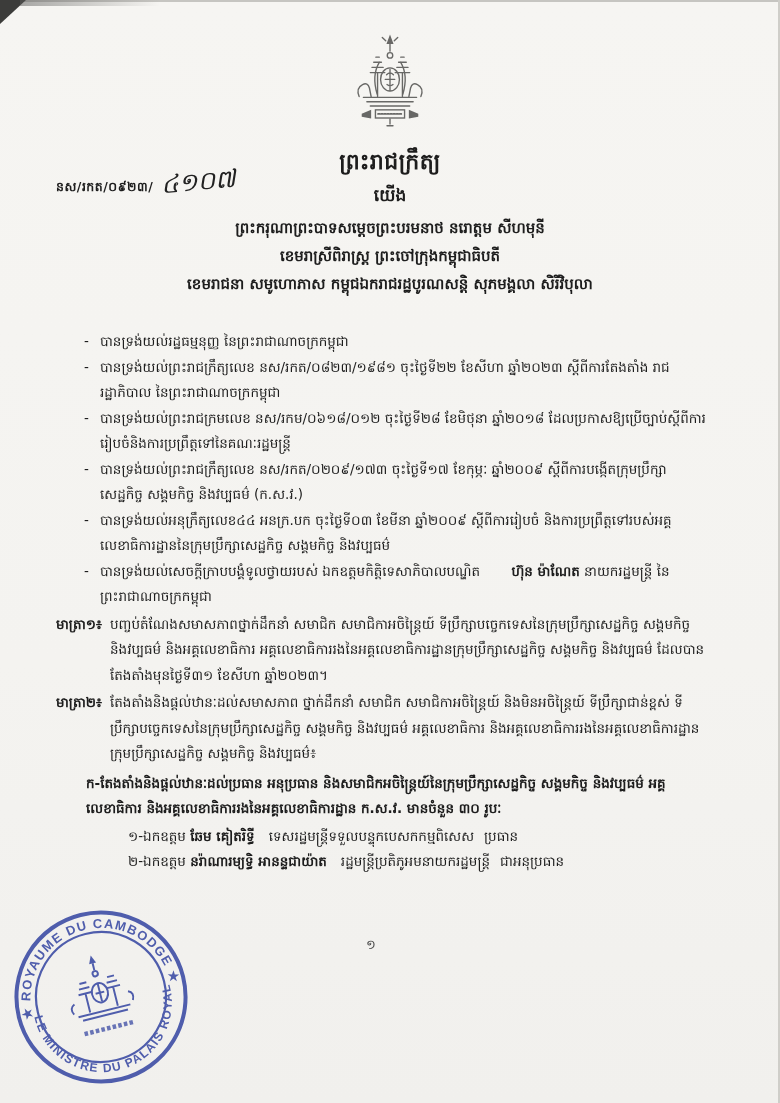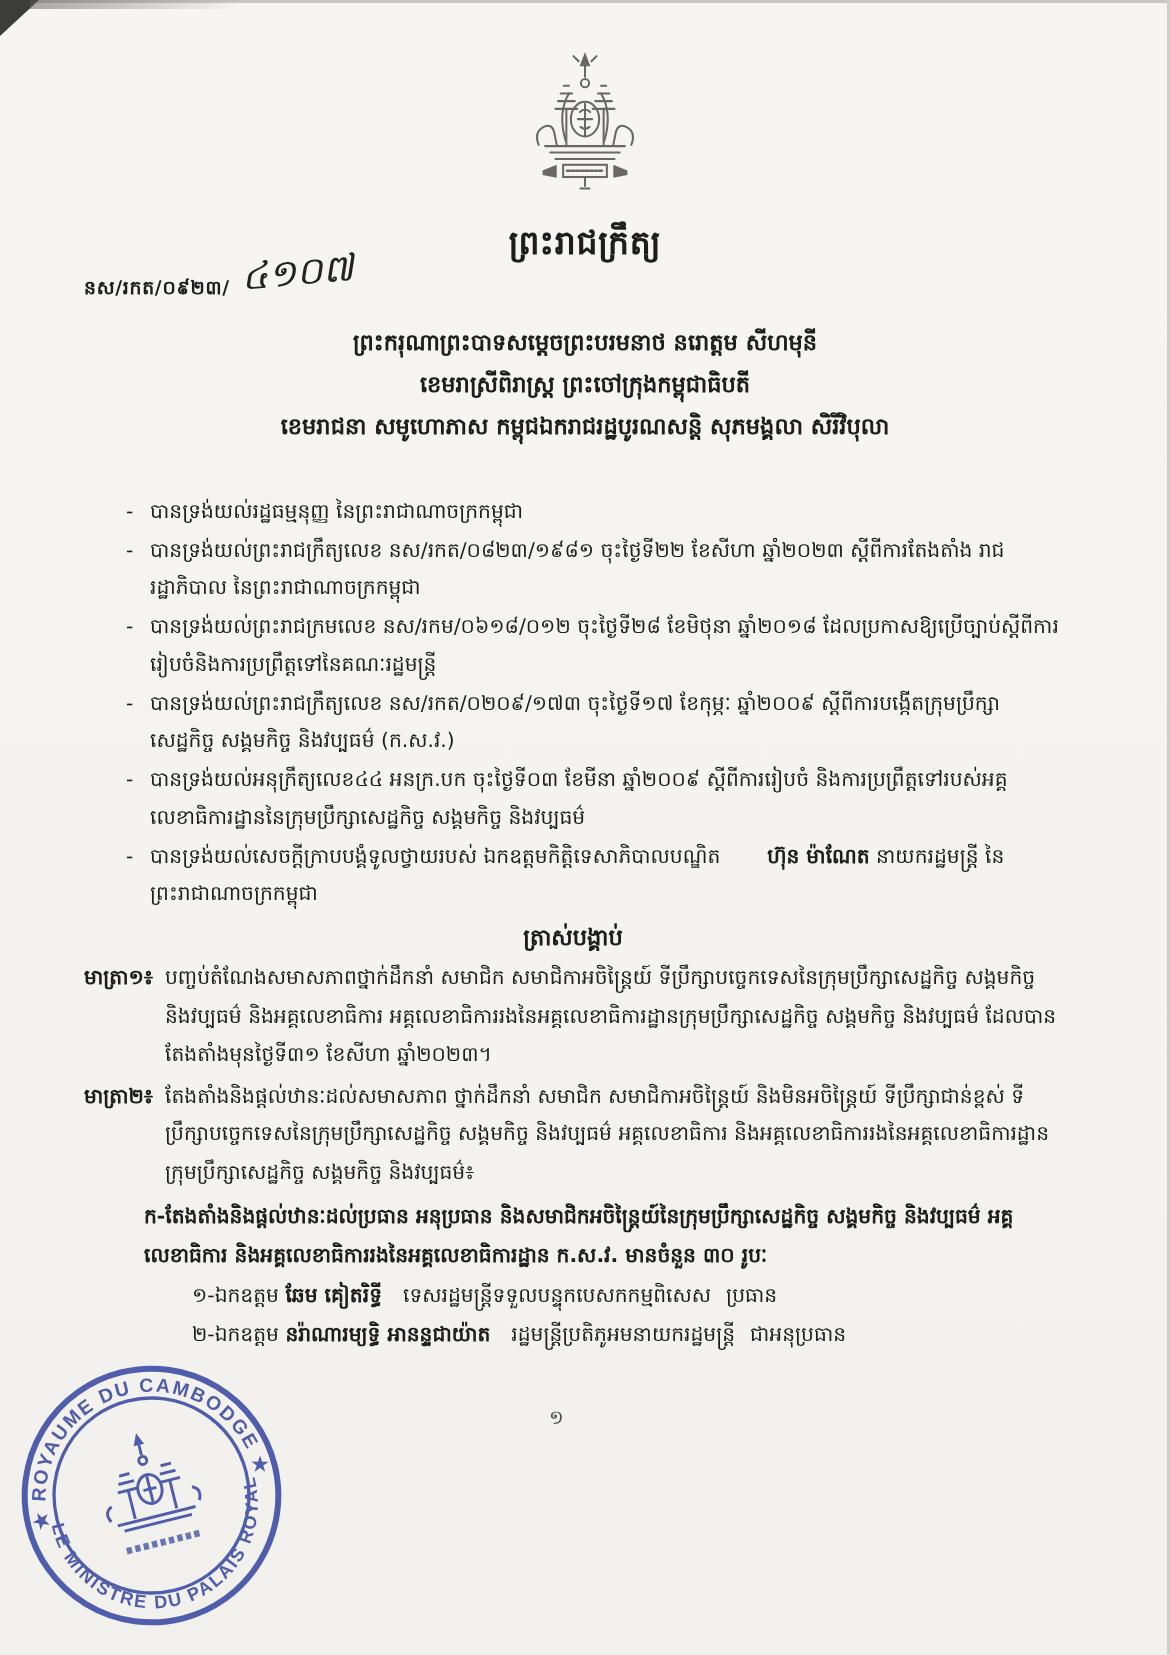--- a/index.html
+++ b/index.html
@@ -13,21 +13,21 @@
   }
   .edge-top{position:absolute;top:0;left:0;width:780px;height:2px;background:#c6c5c1;}
   .edge-right{position:absolute;top:0;right:0;width:2px;height:1103px;background:#cfcec9;}
   .corner-tl{position:absolute;top:0;left:0;width:0;height:0;
     border-top:24px solid #3c3c3a;border-right:26px solid transparent;}
   .corner-smudge{position:absolute;top:0;left:20px;width:140px;height:6px;
     background:linear-gradient(90deg,rgba(90,90,88,.5),rgba(90,90,88,0));}
 
   .arms{position:absolute;top:34px;left:50%;transform:translateX(-50%);opacity:.82;}
 
-  .ref-line{position:absolute;top:166px;left:56px;display:flex;align-items:flex-end;}
+  .ref-line{position:absolute;top:166px;left:56px;display:flex;align-items:center;}
   .ref-prefix{font-size:12.5px;font-weight:bold;letter-spacing:.5px;padding-top:8px;}
   .ref-hand{font-family:"DejaVu Serif", serif;font-style:italic;font-size:25px;
     transform:rotate(-5deg);margin-left:8px;color:#222;}
 
   .doc-title{position:absolute;top:148px;left:0;width:100%;text-align:center;
     font-size:22px;font-weight:bold;letter-spacing:.5px;}
   .doc-we{position:absolute;top:184px;left:0;width:100%;text-align:center;
     font-size:17px;font-weight:bold;}
 
   .royal-titles{position:absolute;top:214px;left:60px;width:660px;text-align:center;
@@ -39,21 +39,21 @@
   .recital .dash{width:16px;flex:none;}
   .recital .rtext{flex:1;}
   .bold-name{font-weight:bold;margin-left:27px;}
 
   .order-heading{text-align:center;font-weight:bold;font-size:15px;margin:3px 0 2px 0;}
 
   .article{display:flex;margin-top:2px;}
   .article .alabel{width:54px;flex:none;font-weight:bold;}
   .article .atext{flex:1;}
 
-  .ka-para{font-weight:bold;margin:4px 8px 2px 40px;}
+  .ka-para{font-weight:bold;margin:4px 8px 2px 30px;}
 
   .appointees{margin-left:72px;margin-top:2px;}
   .appointee{display:flex;flex-wrap:nowrap;white-space:normal;}
   .ap-left{flex:none;}
   .ap-num{font-weight:normal;}
   .ap-name{font-weight:bold;}
   .ap-role{margin-left:14px;}
   .ap-pos{margin-left:10px;}
 
   .page-num{position:absolute;top:936px;left:366px;font-size:13px;color:#4c4c4c;}
@@ -101,20 +101,21 @@
       <path d="M50 99 v6 M46.5 107 h7"></path>
     </g>
   </svg>
 
   <div class="ref-line">
     <span class="ref-prefix">នស/រកត/០៩២៣/</span>
     <span class="ref-hand">៤១០៧</span>
   </div>
 
   <div class="doc-title">ព្រះរាជក្រឹត្យ</div>
+  <div class="doc-we">យើង</div>
 
   <div class="royal-titles">
     <div>ព្រះករុណាព្រះបាទសម្តេចព្រះបរមនាថ នរោត្តម សីហមុនី</div>
     <div>ខេមរាស្រីពិរាស្ត្រ ព្រះចៅក្រុងកម្ពុជាធិបតី</div>
     <div>ខេមរាជនា សមូហោភាស កម្ពុជឯករាជរដ្ឋបូរណសន្តិ សុភមង្គលា សិរីវិបុលា</div>
   </div>
 
   <div class="body">
 
     <div class="recital">
@@ -135,21 +136,20 @@
     </div>
     <div class="recital">
       <span class="dash">-</span>
       <span class="rtext">បានទ្រង់យល់អនុក្រឹត្យលេខ៤៤ អនក្រ.បក ចុះថ្ងៃទី០៣ ខែមីនា ឆ្នាំ២០០៩ ស្តីពីការរៀបចំ និងការប្រព្រឹត្តទៅរបស់អគ្គលេខាធិការដ្ឋាននៃក្រុមប្រឹក្សាសេដ្ឋកិច្ច សង្គមកិច្ច និងវប្បធម៌</span>
     </div>
     <div class="recital">
       <span class="dash">-</span>
       <span class="rtext"><span>បានទ្រង់យល់សេចក្តីក្រាបបង្គំទូលថ្វាយរបស់ ឯកឧត្តមកិត្តិទេសាភិបាលបណ្ឌិត </span><span class="bold-name">ហ៊ុន ម៉ាណែត</span><span> នាយករដ្ឋមន្ត្រី នៃព្រះរាជាណាចក្រកម្ពុជា</span></span>
     </div>
 
-    <div class="order-heading">ត្រាស់បង្គាប់</div>
 
     <div class="article">
       <span class="alabel">មាត្រា១៖</span>
       <span class="atext">បញ្ចប់តំណែងសមាសភាពថ្នាក់ដឹកនាំ សមាជិក សមាជិកាអចិន្ត្រៃយ៍ ទីប្រឹក្សាបច្ចេកទេសនៃក្រុមប្រឹក្សាសេដ្ឋកិច្ច សង្គមកិច្ច និងវប្បធម៌ និងអគ្គលេខាធិការ អគ្គលេខាធិការរងនៃអគ្គលេខាធិការដ្ឋានក្រុមប្រឹក្សាសេដ្ឋកិច្ច សង្គមកិច្ច និងវប្បធម៌ ដែលបានតែងតាំងមុនថ្ងៃទី៣១ ខែសីហា ឆ្នាំ២០២៣។</span>
     </div>
 
     <div class="article">
       <span class="alabel">មាត្រា២៖</span>
       <span class="atext">តែងតាំងនិងផ្តល់ឋានៈដល់សមាសភាព ថ្នាក់ដឹកនាំ សមាជិក សមាជិកាអចិន្ត្រៃយ៍ និងមិនអចិន្ត្រៃយ៍ ទីប្រឹក្សាជាន់ខ្ពស់ ទីប្រឹក្សាបច្ចេកទេសនៃក្រុមប្រឹក្សាសេដ្ឋកិច្ច សង្គមកិច្ច និងវប្បធម៌ អគ្គលេខាធិការ និងអគ្គលេខាធិការរងនៃអគ្គលេខាធិការដ្ឋានក្រុមប្រឹក្សាសេដ្ឋកិច្ច សង្គមកិច្ច និងវប្បធម៌៖</span>
     </div>

